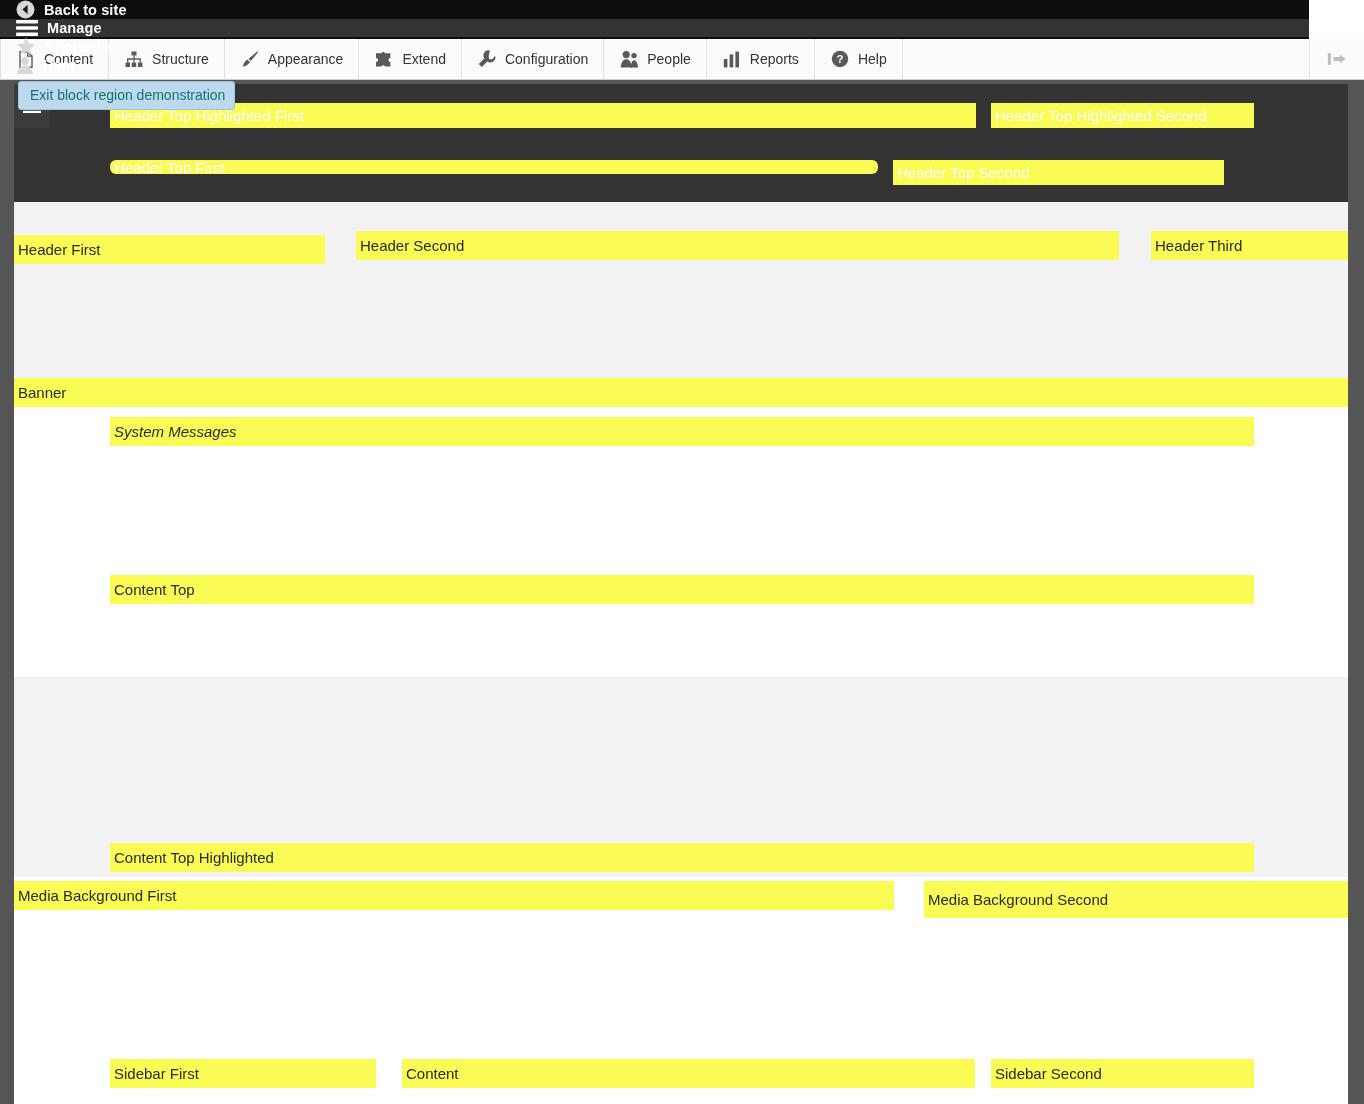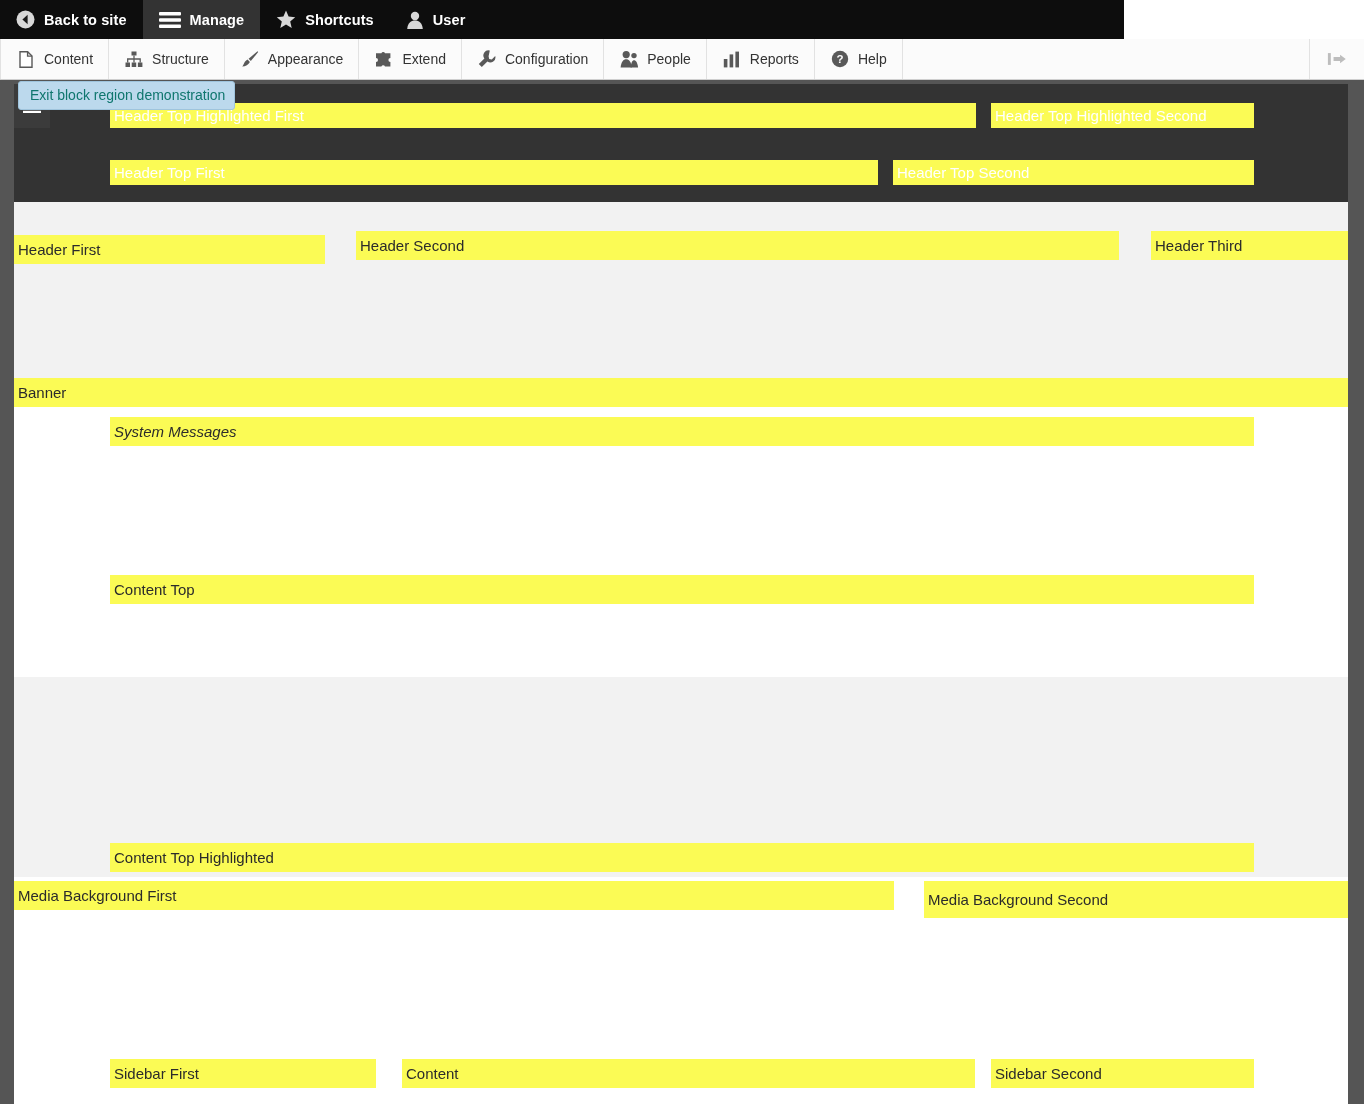--- a/index.html
+++ b/index.html
@@ -7,24 +7,25 @@
     margin: 0; padding: 0;
     width: 1364px; height: 1104px;
     overflow: hidden;
     background: #fff;
     font-family: "Liberation Sans", sans-serif;
   }
 
   
   #toolbar-bar {
     position: absolute; top: 0; left: 0;
-    width: 1124px; height: 39px;
+    width: 1309px; height: 39px;
     background: #0d0d0d;
     display: flex; align-items: stretch;
     z-index: 60;
+    flex-direction: column;
   }
   .tb-tab {
     display: flex; align-items: center; gap: 9px;
     padding: 0 16px;
     color: #fff;
     font-size: 14.5px; font-weight: bold;
     letter-spacing: .1px;
     white-space: nowrap;
     cursor: pointer;
   }
@@ -272,24 +273,24 @@
       </svg>
     </div>
 
     <div class="region on-dark" style="left:96px; top:19px; width:866px; height:25px;">
       <span>Header Top Highlighted First</span>
     </div>
     <div class="region on-dark" style="left:977px; top:19px; width:263px; height:25px;">
       <span>Header Top Highlighted Second</span>
     </div>
 
-    <div class="region on-dark" style="left:96px; top:76px; width:768px; height:25px;">
+    <div class="region on-dark" style="left:96px; top:76px; width:768px; height:14px;border-radius:6px;">
       <span>Header Top First</span>
     </div>
-    <div class="region on-dark" style="left:879px; top:76px; width:361px; height:25px;">
+    <div class="region on-dark" style="left:879px; top:76px; width:331px; height:25px;">
       <span>Header Top Second</span>
     </div>
 
     <div class="band grey" style="top:118px; height:176px;"></div>
 
     <div class="region" style="left:0px; top:151px; width:311px; height:29px;">
       <span>Header First</span>
     </div>
     <div class="region" style="left:342px; top:147px; width:763px; height:29px;">
       <span>Header Second</span>

